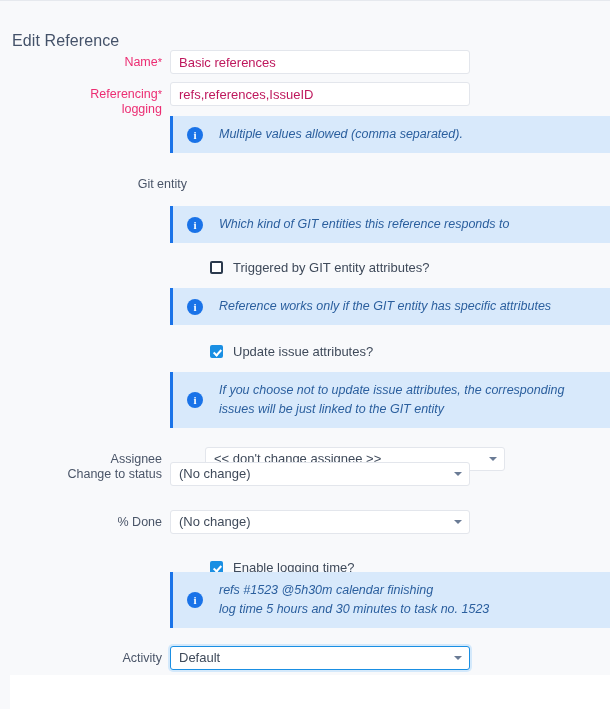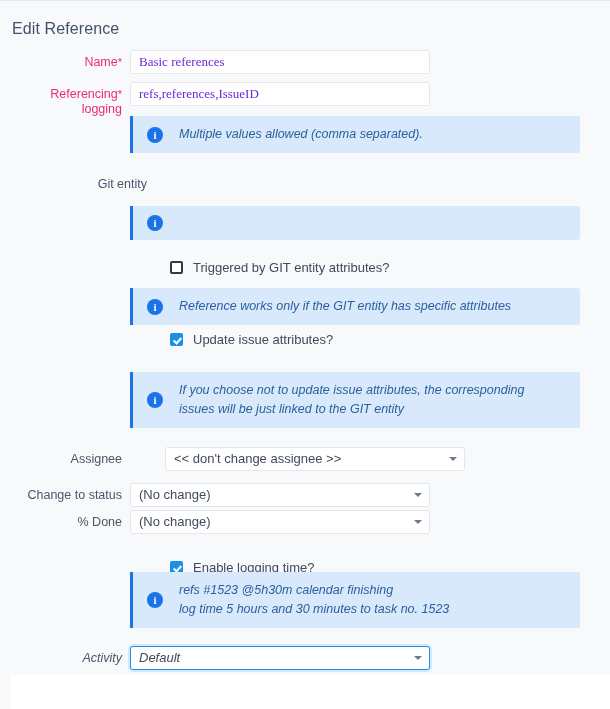--- a/index.html
+++ b/index.html
@@ -18,21 +18,21 @@
   }
   .top-rule {
     position: absolute;
     top: 0; left: 0; right: 0;
     height: 1px;
     background: #e6e9ee;
   }
   .page-title {
     position: absolute;
     left: 12px;
-    top: 20px;
+    top: 32px;
     font-size: 16px;
     color: #445269;
     letter-spacing: .1px;
   }
 
   
   .row {
     position: absolute;
     left: 0;
     width: 610px;
@@ -42,20 +42,21 @@
   .lbl-col {
     width: 130px;
     flex: 0 0 130px;
     text-align: right;
     padding-right: 8px;
     box-sizing: border-box;
     color: #4a5568;
     font-size: 12.5px;
     line-height: 15px;
     padding-top: 5px;
+    margin-left: 40px;
   }
   .lbl-col.req {
     color: #ec2d72;
   }
   .lbl-col .star {
     font-size: 11px;
     vertical-align: baseline;
   }
   .ctl-col {
     flex: 1 1 auto;
@@ -64,23 +65,23 @@
   
   .txt {
     display: block;
     width: 300px;
     height: 24px;
     box-sizing: border-box;
     background: #ffffff;
     border: 1px solid #e3e6ec;
     border-radius: 3px;
     padding: 0 8px;
-    font-family: Liberation Serif, serif;
+    font-family: Liberation Sans, sans-serif;
     font-size: 13px;
-    color: #6d28d9;
+    color: #be185d;
     outline: none;
   }
 
   
   .sel-wrap {
     position: relative;
     width: 300px;
     height: 24px;
   }
   .sel {
@@ -227,20 +228,21 @@
 
 <div class="row" style="top:172px;padding-left:25px;">
   <div class="lbl-col">Git entity</div>
 </div>
 
 <div class="row" style="top:206px;">
   <div class="lbl-col"></div>
   <div class="ctl-col">
     <div class="info">
       <div class="info-icon">i</div>
+      <div class="info-text">Which kind of GIT entities this reference responds to</div>
     </div>
   </div>
 </div>
 
 <div class="row" style="top:260px;">
   <div class="lbl-col"></div>
   <div class="ctl-col">
     <div class="cb-row">
       <span class="cb"></span>
       <span class="cb-label">Triggered by GIT entity attributes?</span>
@@ -251,21 +253,21 @@
 <div class="row" style="top:288px;">
   <div class="lbl-col"></div>
   <div class="ctl-col">
     <div class="info">
       <div class="info-icon">i</div>
       <div class="info-text">Reference works only if the GIT entity has specific attributes</div>
     </div>
   </div>
 </div>
 
-<div class="row" style="top:332px;">
+<div class="row" style="top:344px;">
   <div class="lbl-col"></div>
   <div class="ctl-col">
     <div class="cb-row">
       <span class="cb checked"></span>
       <span class="cb-label">Update issue attributes?</span>
     </div>
   </div>
 </div>
 
 <div class="row" style="top:372px;">
@@ -282,21 +284,21 @@
 <div class="row" style="top:447px;gap:35px;">
   <div class="lbl-col">Assignee</div>
   <div class="ctl-col">
     <div class="sel-wrap">
       <div class="sel">&lt;&lt; don't change assignee &gt;&gt;</div>
       <span class="caret"></span>
     </div>
   </div>
 </div>
 
-<div class="row" style="top:483px;">
+<div class="row" style="top:462px;">
   <div class="lbl-col">Change to status</div>
   <div class="ctl-col">
     <div class="sel-wrap">
       <div class="sel">(No change)</div>
       <span class="caret"></span>
     </div>
   </div>
 </div>
 
 <div class="row" style="top:510px;">
@@ -323,21 +325,21 @@
   <div class="lbl-col"></div>
   <div class="ctl-col">
     <div class="info">
       <div class="info-icon">i</div>
       <div class="info-text">refs #1523 @5h30m calendar finishing
 log time 5 hours and 30 minutes to task no. 1523</div>
     </div>
   </div>
 </div>
 
-<div class="row" style="top:646px;font-style:italic;">
+<div class="row" style="top:646px;">
   <div class="lbl-col">Activity</div>
   <div class="ctl-col">
     <div class="sel-wrap focused">
       <div class="sel">Default</div>
       <span class="caret"></span>
     </div>
   </div>
 </div>
 
 <div class="bottom-panel"></div>

